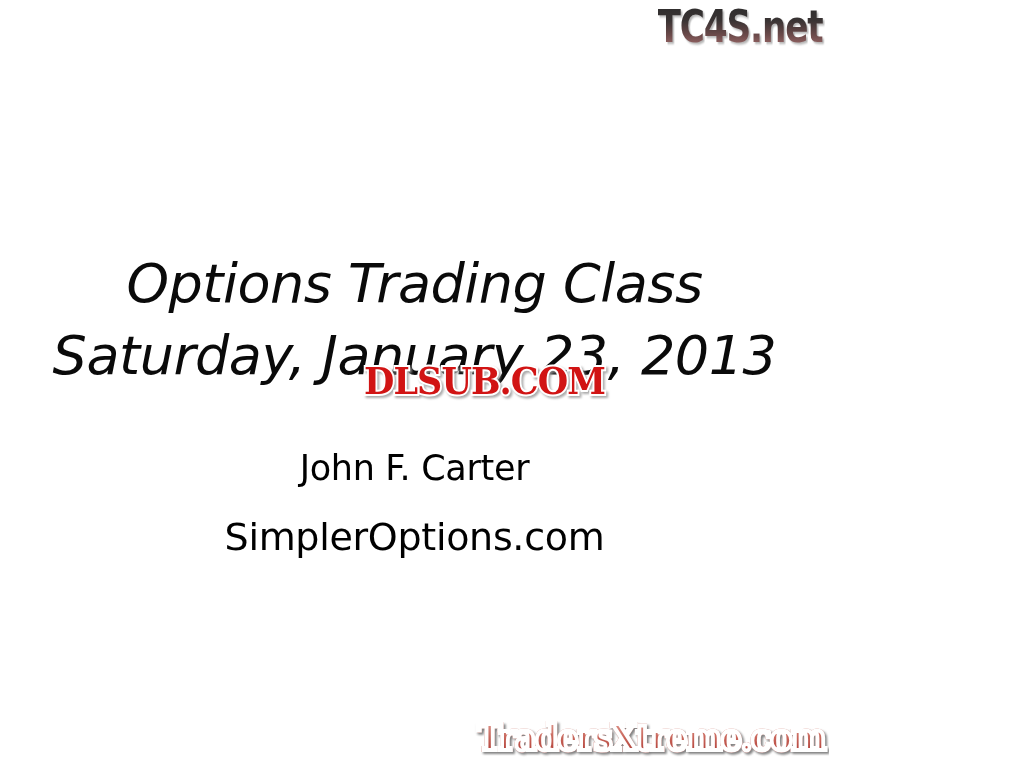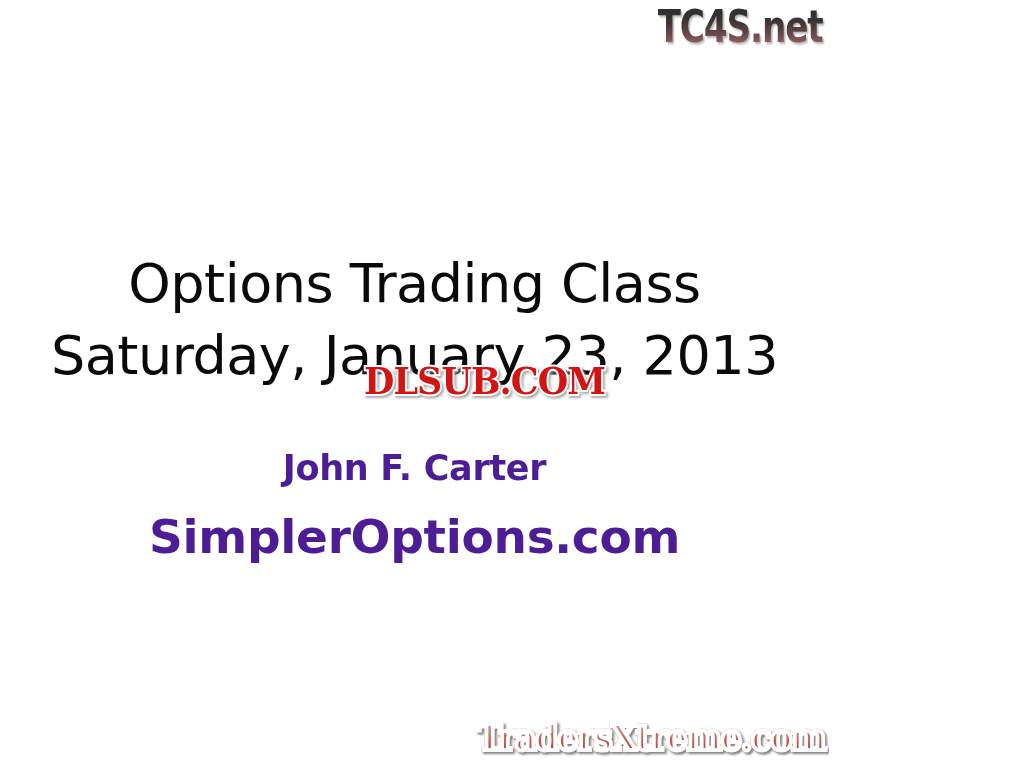--- a/index.html
+++ b/index.html
@@ -47,20 +47,21 @@
     filter: drop-shadow(2px 2px 1px rgba(120,120,120,0.55));
   }
 
   
   .title-block {
     position: absolute;
     left: 0;
     right: 0;
     top: 248px;
     text-align: center;
+    font-style: italic;
   }
   .title-line {
     font-family: "DejaVu Sans", sans-serif;
     font-weight: 400;
     font-size: 54px;
     line-height: 72px;
     color: #0a0a0a;
     letter-spacing: -0.5px;
     white-space: nowrap;
   }
@@ -68,31 +69,31 @@
   
   .subtitle-block {
     position: absolute;
     left: 0;
     right: 0;
     top: 440px;
     text-align: center;
   }
   .subtitle-line {
     font-family: "DejaVu Sans", sans-serif;
-    font-weight: bold;
-    color: #4c1d95;
+    font-weight: normal;
+    color: #000000;
     white-space: nowrap;
   }
   .subtitle-line.primary {
     font-size: 35px;
     line-height: 56px;
     letter-spacing: -0.3px;
   }
   .subtitle-line.secondary {
-    font-size: 47px;
+    font-size: 38px;
     line-height: 62px;
     margin-top: 10px;
     letter-spacing: -0.3px;
   }
 
   
   .watermark-overlay {
     position: absolute;
     left: 364px;
     top: 359px;

